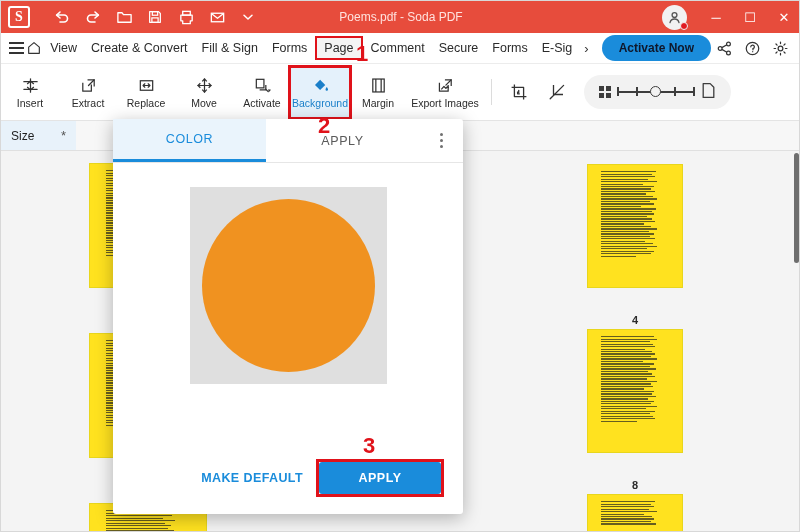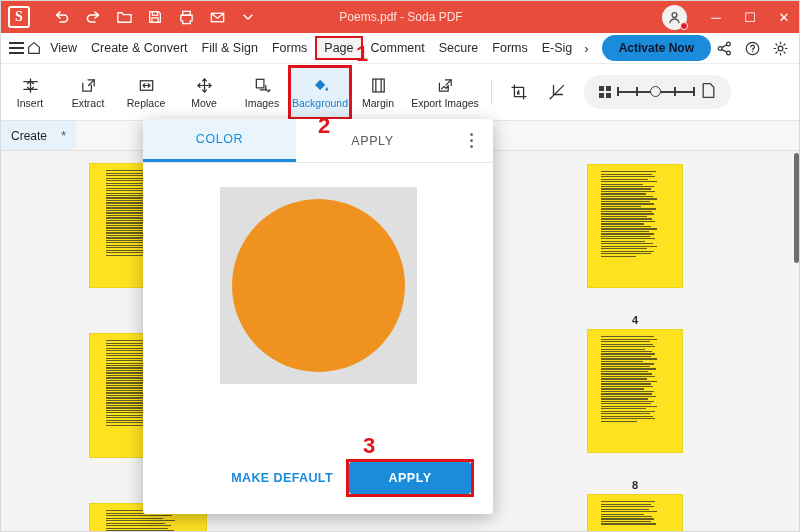--- a/index.html
+++ b/index.html
@@ -197,21 +197,21 @@
   }
   .vscroll {
     position: absolute; right: 2px; top: 2px;
     width: 5px; height: 110px;
     background: #6e6e6e; border-radius: 3px;
   }
 
   
   .modal {
     position: absolute;
-    left: 142px; top: 118px;
+    left: 112px; top: 118px;
     width: 350px; height: 395px;
     background: #ffffff;
     border-radius: 3px;
     box-shadow: 0 4px 18px rgba(0,0,0,.28);
     display: flex; flex-direction: column;
   }
   .modal-tabs {
     height: 44px;
     display: flex; align-items: stretch;
     border-bottom: 1px solid #e6e6e6;
@@ -434,21 +434,21 @@
     </div>
     <div class="rb-item">
       <span class="rb-ic">
         <svg width="19" height="19" viewBox="0 0 20 20" fill="none" stroke="#333" stroke-width="1.3">
           <rect x="3.5" y="3.5" width="8" height="9"></rect>
           <path d="M7 14.5h6.5v-5" stroke-linejoin="round"></path>
           <path d="M16 16.5l-2.6-2.6" stroke-linecap="round"></path>
           <path d="M16.6 17l-.6-3 3 .6z" fill="#333" stroke="none"></path>
         </svg>
       </span>
-      <span>Images</span>
+      <span>Activate</span>
     </div>
     <div class="rb-item active">
       <span class="rb-ic">
         <svg width="19" height="19" viewBox="0 0 20 20" fill="none">
           <path d="M4.2 9.5L9.6 4l5.4 5.4-5.4 5.4z" fill="#1a7fc9"></path>
           <path d="M16.6 11.6c.9 1.3 1.3 2 1.3 2.6a1.3 1.3 0 1 1-2.6 0c0-.6.4-1.3 1.3-2.6z" fill="#1a7fc9"></path>
         </svg>
       </span>
       <span>Background</span>
     </div>
@@ -508,21 +508,21 @@
       <span>
         <svg width="15" height="17" viewBox="0 0 15 17" fill="none" stroke="#3d3d3d" stroke-width="1.3">
           <path d="M2.2 1.6h7l3.6 3.6v10.2H2.2z" stroke-linejoin="round"></path>
         </svg>
       </span>
     </div>
   </div>
 
   <div class="tabstrip">
     <div class="doc-tab">
-      <span>Create</span>
+      <span>Size</span>
       <span class="star">*</span>
     </div>
   </div>
 
   <div class="pagearea">
 
     <div class="thumb-wrap" style="left:88px; top:12px;">
       <div class="thumb" style="width:118px;height:125px;">
         <div class="lines">
           <i style="width:95%"></i>

